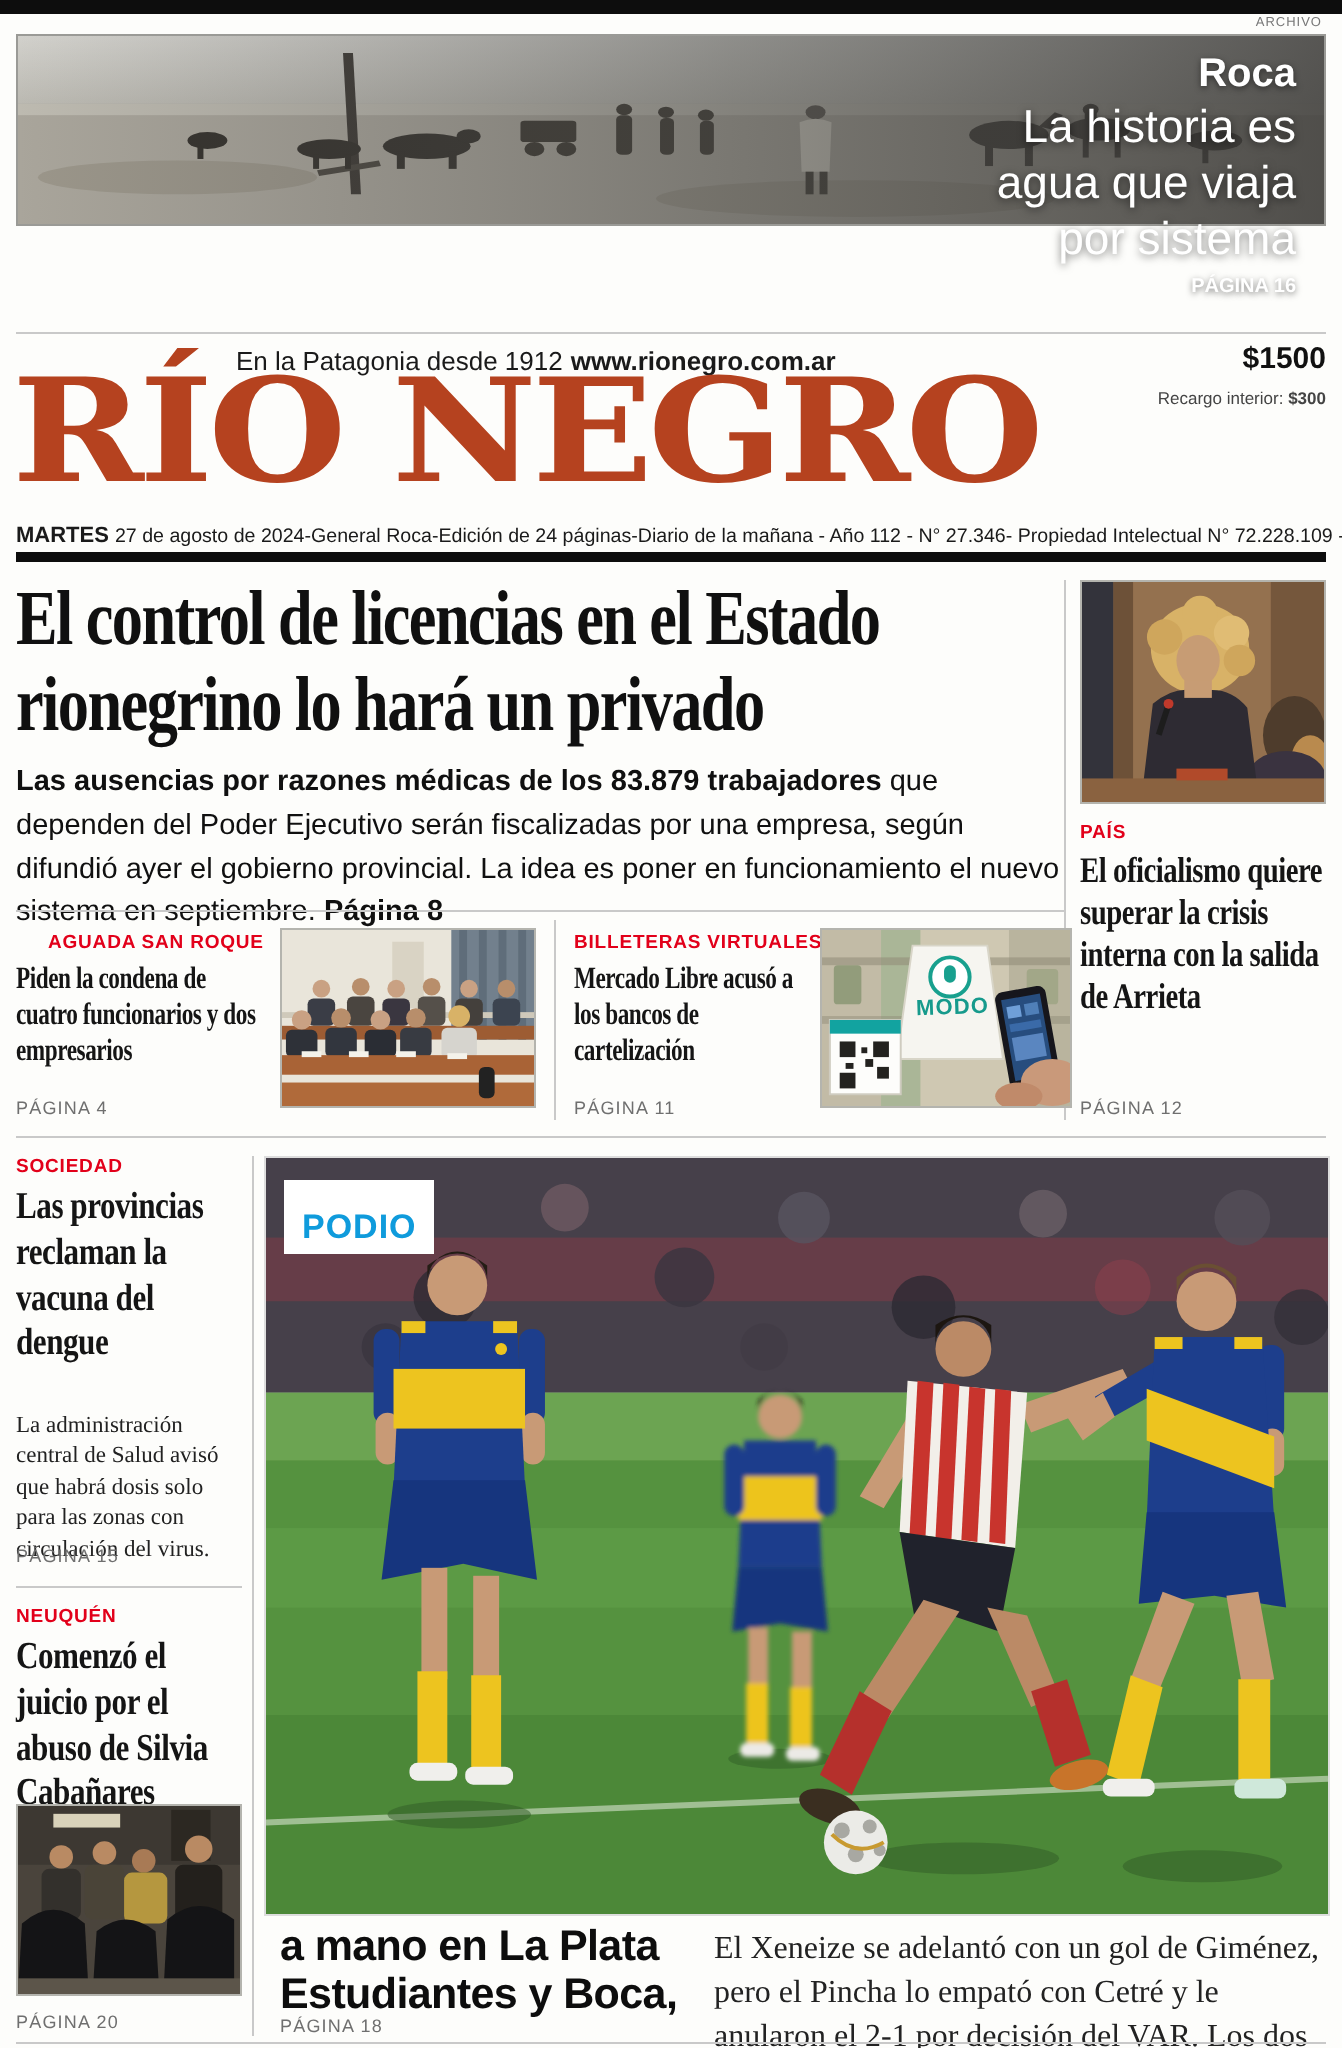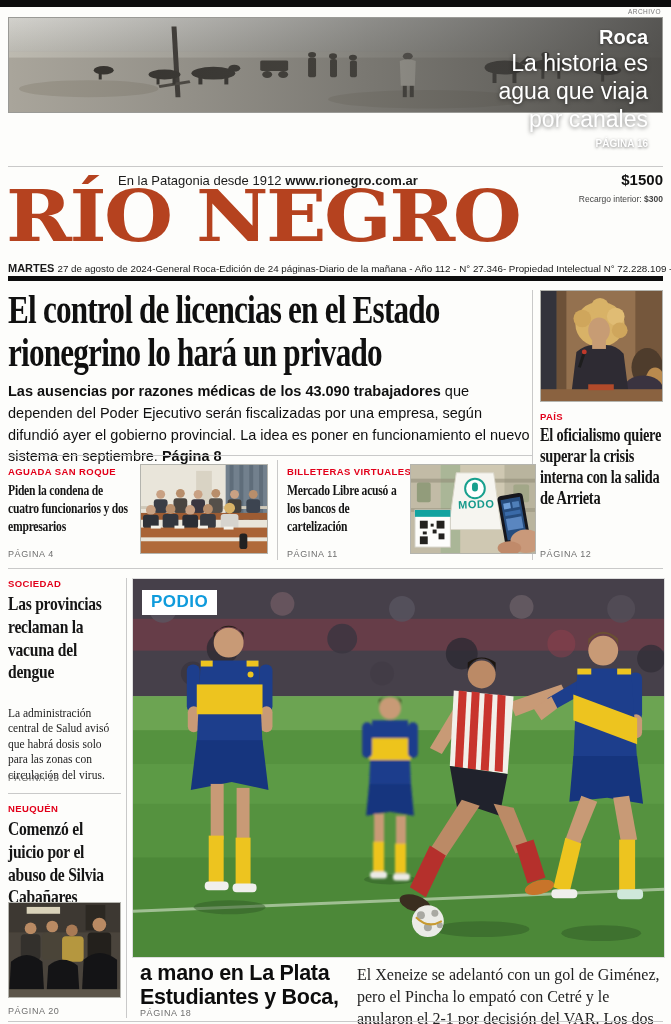--- a/index.html
+++ b/index.html
@@ -38,21 +38,21 @@
              color:#101010;font-size:39px;letter-spacing:-1px;line-height:43px;
              transform:scaleX(.8);transform-origin:0 0;}
   .deck{left:8px;top:381px;width:524px;font-size:14.5px;line-height:1.5;color:#101010;}
   
   .photo{box-sizing:border-box;border:1px solid #b4b4ae;overflow:hidden;background:#ddd;}
   .photo svg{display:block;width:100%;height:100%;}
   .modo-label{position:absolute;left:38%;top:38%;color:#169a8c;font-weight:bold;font-size:11px;
               letter-spacing:.6px;transform:rotate(-2deg);}
   
   .podio-badge{position:absolute;left:9px;top:11px;background:#fff;color:#0f9bdc;font-weight:bold;
-               font-size:17px;letter-spacing:.5px;padding:2px 9px 3px;}
+               font-size:17px;letter-spacing:.5px;padding:14px 9px 3px;}
   .foot-head{font-size:21.5px;font-weight:bold;letter-spacing:-.3px;line-height:1.12;color:#0d0d0d;}
   .foot-sum{font-family:"Liberation Serif",serif;font-size:16px;line-height:1.36;color:#222;}
   .soc-body{font-family:"Liberation Serif",serif;font-size:11.5px;line-height:1.34;color:#222;}
   .archivo{right:10px;top:8px;font-size:6.5px;color:#777;letter-spacing:.5px;}
 </style>
 </head>
 <body>
 
 <div class="page">
 
@@ -119,21 +119,21 @@
           <rect x="535" y="54" width="6" height="10"></rect>
         <ellipse cx="600" cy="74" rx="14" ry="7"></ellipse>
           <rect x="594" y="78" width="3" height="12"></rect>
       </g>
       <rect width="655" height="133" fill="url(#bdark)"></rect>
     </svg>
     <div class="banner-text">
       <div class="banner-kicker">Roca</div>
       <div class="banner-line">La historia es</div>
       <div class="banner-line">agua que viaja</div>
-      <div class="banner-line">por canales</div>
+      <div class="banner-line">por sistema</div>
       <div class="banner-page">PÁGINA 16</div>
     </div>
   </div>
 
   <div class="abs hairline" style="left:8px;top:166px;width:655px;"></div>
 
   <div class="abs tagline">
     <span>En la Patagonia desde 1912</span><b>www.rionegro.com.ar</b>
   </div>
   <div class="abs price">$1500</div>
@@ -145,21 +145,21 @@
   <div class="abs dateline">
     <b>MARTES</b><span>27 de agosto de 2024-General Roca-Edición de 24 páginas-Diario de la mañana - Año 112 - N° 27.346- Propiedad Intelectual N° 72.228.109 - ISSN 1852-4621</span>
   </div>
   <div class="abs blackbar" style="left:8px;top:276px;width:655px;height:5px;"></div>
 
   <div class="abs" style="left:8px;top:288px;width:530px;">
     <span class="lead-line">El control de licencias en el Estado</span>
     <span class="lead-line">rionegrino lo hará un privado</span>
   </div>
   <div class="abs deck">
-    <b>Las ausencias por razones médicas de los 43.090 trabajadores</b><span> que dependen del Poder Ejecutivo serán fiscalizadas por una empresa, según difundió ayer el gobierno provincial. La idea es poner en funcionamiento el nuevo sistema en septiembre. </span><b>Página 8</b>
+    <b>Las ausencias por razones médicas de los 83.879 trabajadores</b><span> que dependen del Poder Ejecutivo serán fiscalizadas por una empresa, según difundió ayer el gobierno provincial. La idea es poner en funcionamiento el nuevo sistema en septiembre. </span><b>Página 8</b>
   </div>
 
   <div class="abs vline" style="left:532px;top:290px;height:270px;"></div>
   <div class="abs photo" style="left:540px;top:290px;width:123px;height:112px;">
     <svg viewBox="0 0 123 112" preserveAspectRatio="none">
       <rect width="123" height="112" fill="#8a6a4c"></rect>
       <rect x="0" width="16" height="112" fill="#33333b"></rect>
       <rect x="16" width="10" height="112" fill="#6d5138"></rect>
       <rect x="26" width="70" height="112" fill="#94714f"></rect>
       <rect x="96" width="27" height="112" fill="#75573c"></rect>
@@ -179,21 +179,21 @@
       <rect y="100" width="123" height="12" fill="#8a6240"></rect>
       <rect x="48" y="95" width="26" height="6" fill="#b14a2a"></rect>
     </svg>
   </div>
   <div class="abs kicker" style="left:540px;top:411px;">PAÍS</div>
   <div class="abs nhead" style="left:540px;top:425px;width:154px;font-size:18px;transform:scaleX(.8);">El oficialismo quiere superar la crisis interna con la salida de Arrieta</div>
   <div class="abs pageref" style="left:540px;top:549px;">PÁGINA 12</div>
 
   <div class="abs hairline" style="left:8px;top:455px;width:524px;"></div>
 
-  <div class="abs kicker" style="left:8px;top:466px;">AGUADA SAN ROQUE</div>
+  <div class="abs kicker" style="left:24px;top:466px;">AGUADA SAN ROQUE</div>
   <div class="abs nhead" style="left:8px;top:481px;width:168px;font-size:15.5px;transform:scaleX(.75);">Piden la condena de cuatro funcionarios y dos empresarios</div>
   <div class="abs pageref" style="left:8px;top:549px;">PÁGINA 4</div>
 
   <div class="abs photo" style="left:140px;top:464px;width:128px;height:90px;">
     <svg viewBox="0 0 128 90" preserveAspectRatio="none">
       <rect width="128" height="90" fill="#e9e5da"></rect>
       <rect x="86" width="42" height="56" fill="#72808d"></rect>
       <rect x="90" width="4" height="56" fill="#5f6d7a"></rect>
         <rect x="100" width="4" height="56" fill="#5f6d7a"></rect>
       <rect x="110" width="4" height="56" fill="#5f6d7a"></rect>

